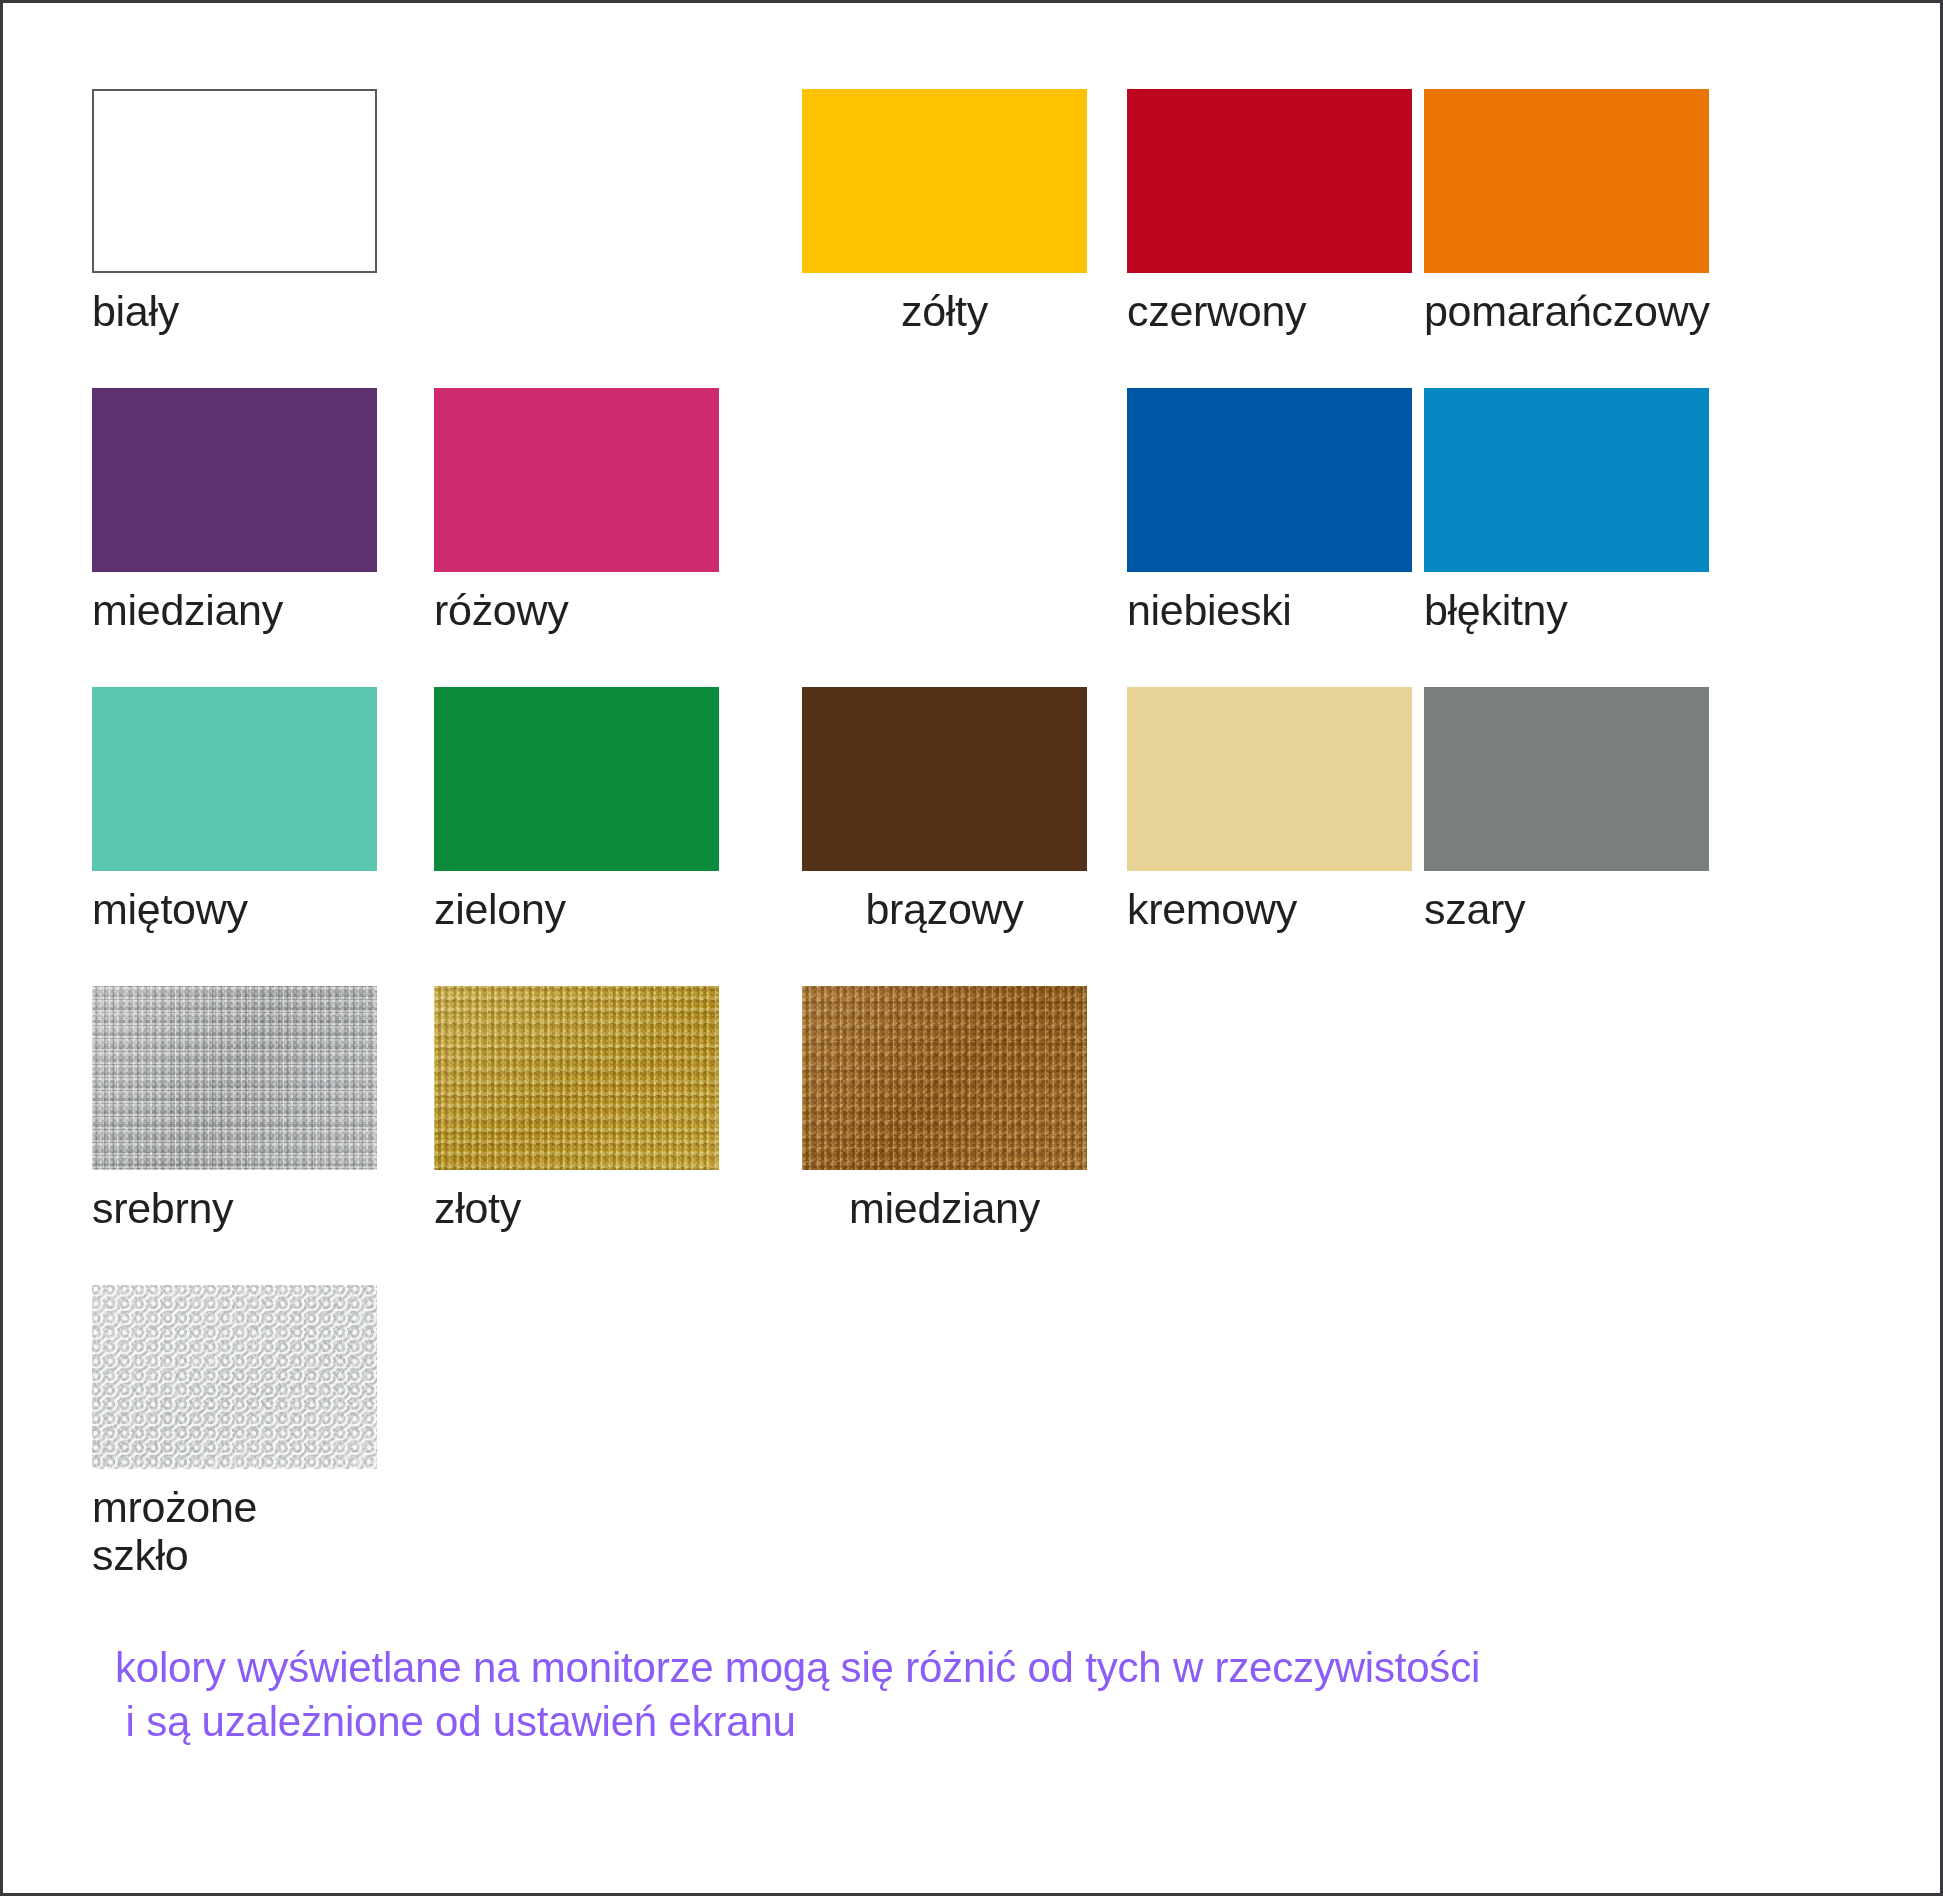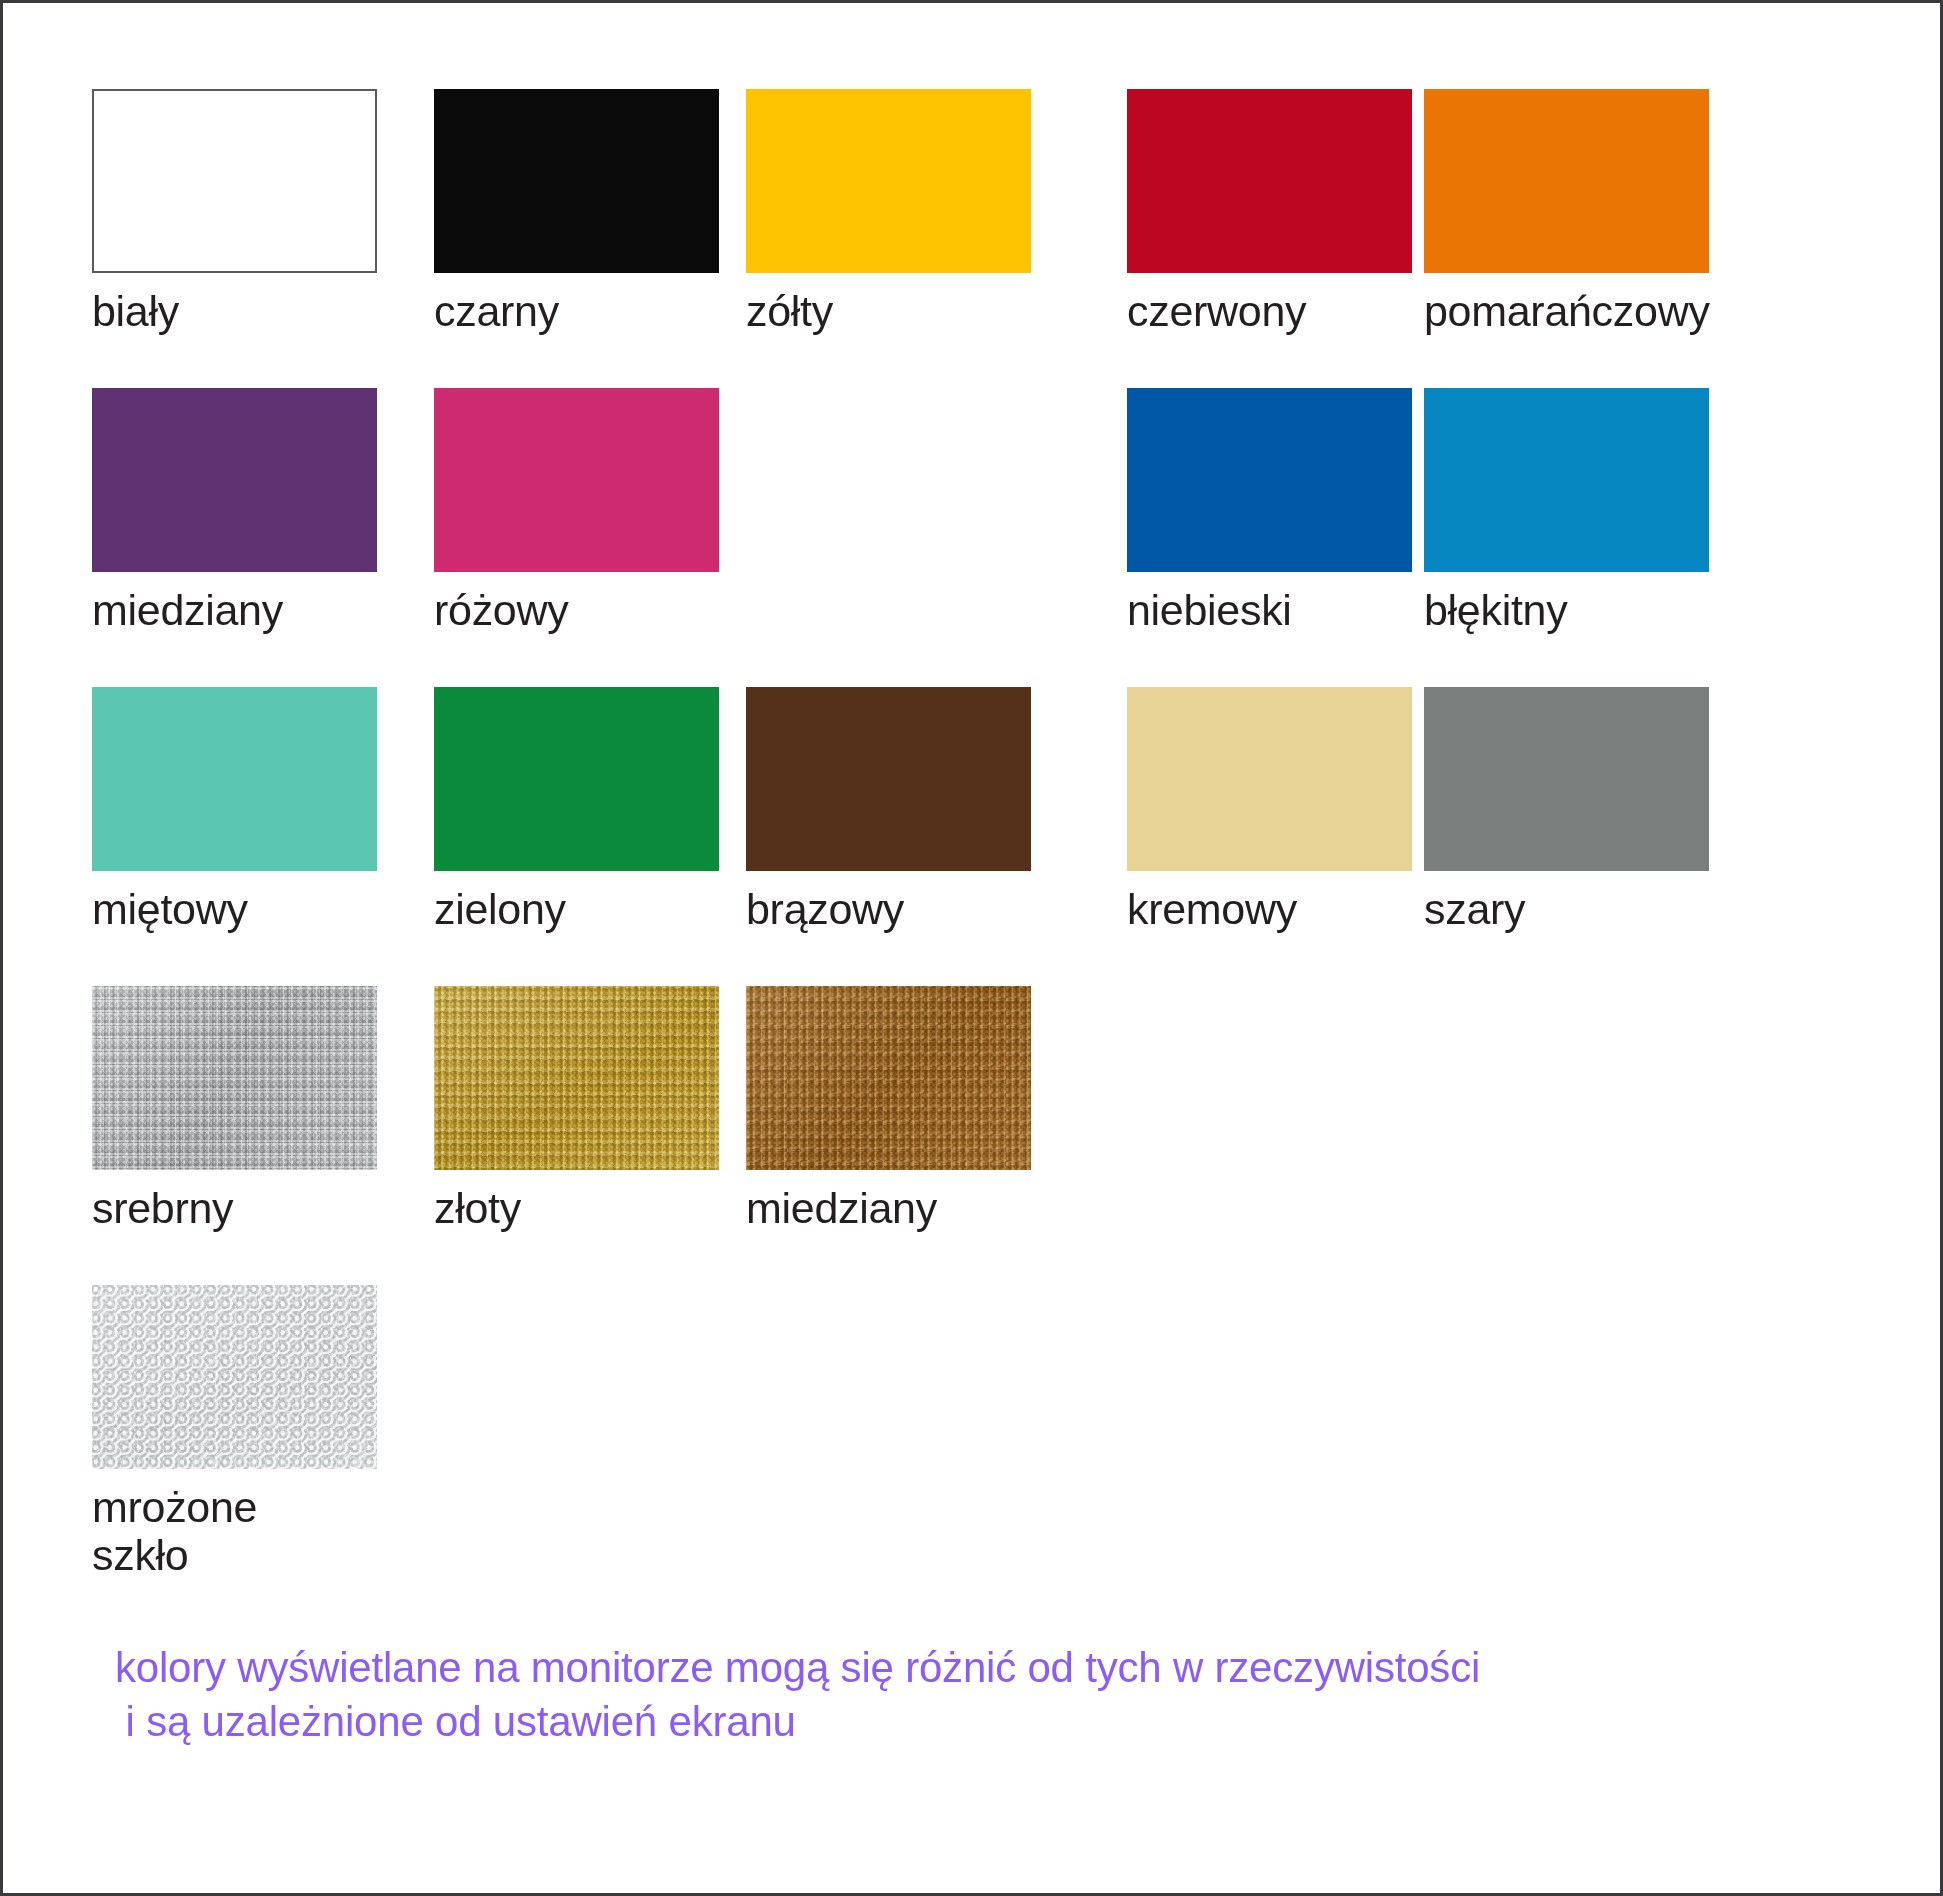--- a/index.html
+++ b/index.html
@@ -41,21 +41,21 @@
   .row.row-frosted { height: 319px; }
 
   .cell {
     position: absolute;
     top: 0;
     width: 285px;
   }
 
   .cell.c0 { left: 0px; }
   .cell.c1 { left: 342px; }
-  .cell.c2 { left: 654px; }
+  .cell.c2 { left: 710px; text-align: center; }
   .cell.c3 { left: 1025px; padding-left: 10px; }
   .cell.c4 { left: 1332px; }
 
   .swatch {
     width: 285px;
     height: 184px;
     position: relative;
     overflow: hidden;
   }
   .swatch.outlined {
@@ -148,24 +148,20 @@
 </head>
 <body>
 
 <div id="page">
   <div id="grid">
       <div class="row">
         <div class="cell c0">
           <div class="swatch outlined" style="background-color: rgb(255, 255, 255);"></div>
           <div class="label">biały</div>
         </div>
-        <div class="cell c1">
-          <div class="swatch" style="background-color: rgb(10, 10, 10);"></div>
-          <div class="label">czarny</div>
-        </div>
         <div class="cell c2">
           <div class="swatch" style="background-color: rgb(253, 195, 0);"></div>
           <div class="label">zółty</div>
         </div>
         <div class="cell c3">
           <div class="swatch" style="background-color: rgb(189, 7, 32);"></div>
           <div class="label">czerwony</div>
         </div>
         <div class="cell c4">
           <div class="swatch" style="background-color: rgb(234, 116, 4);"></div>

